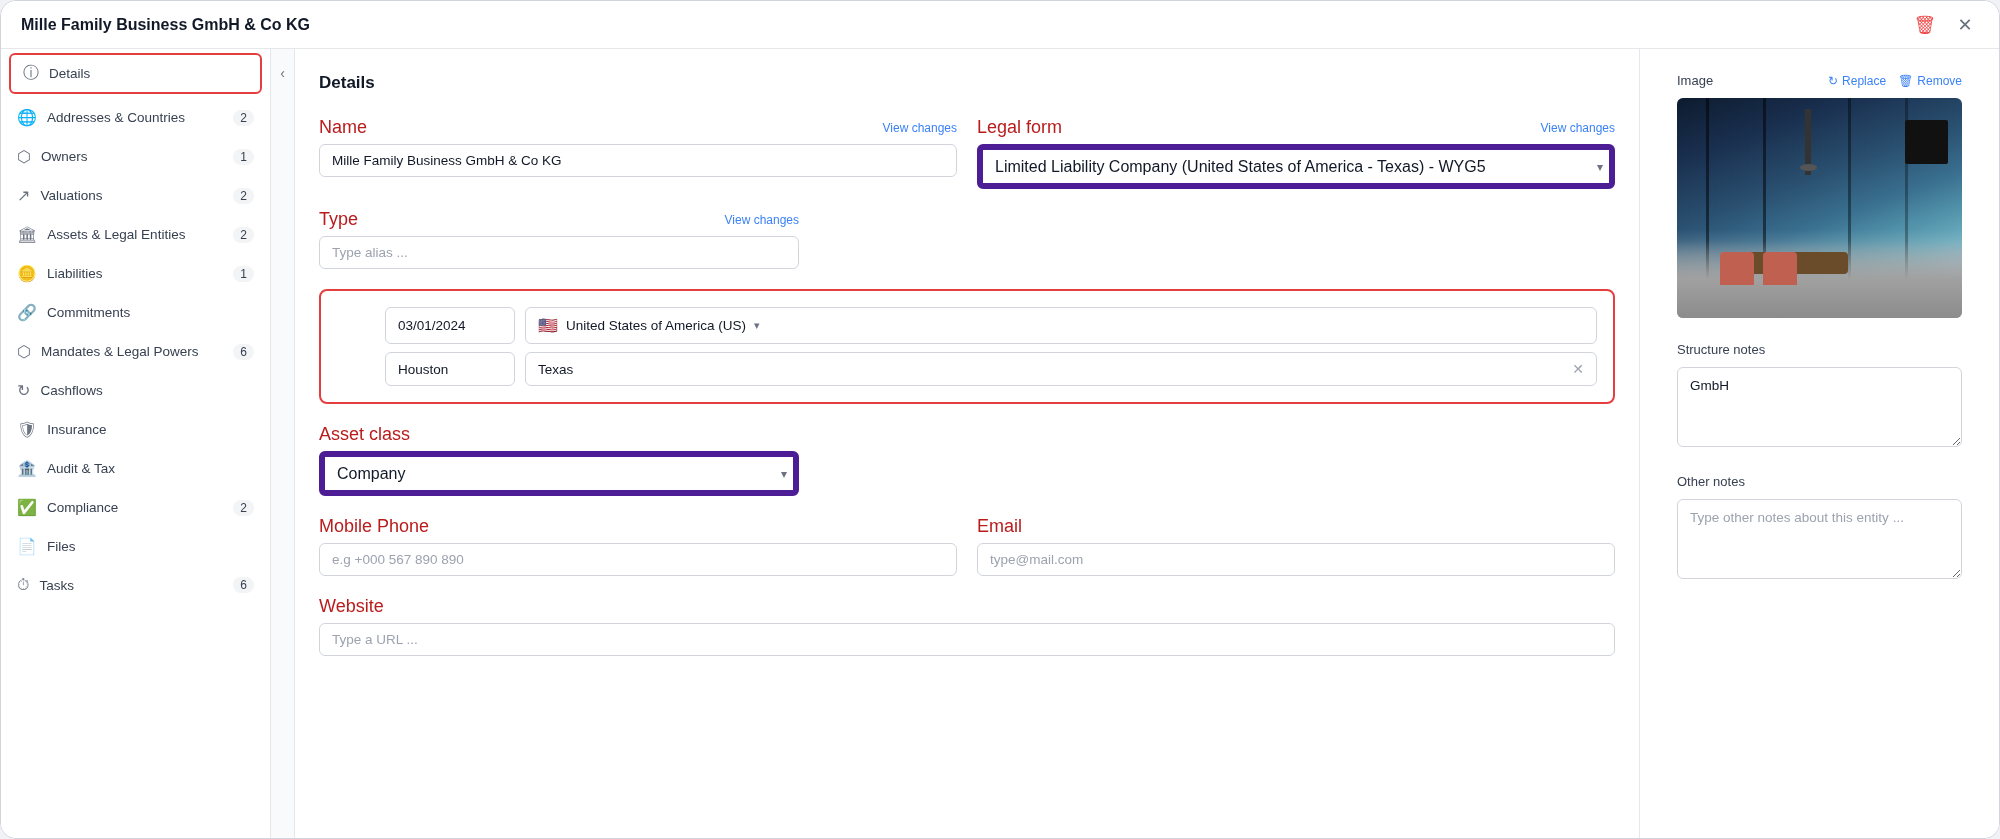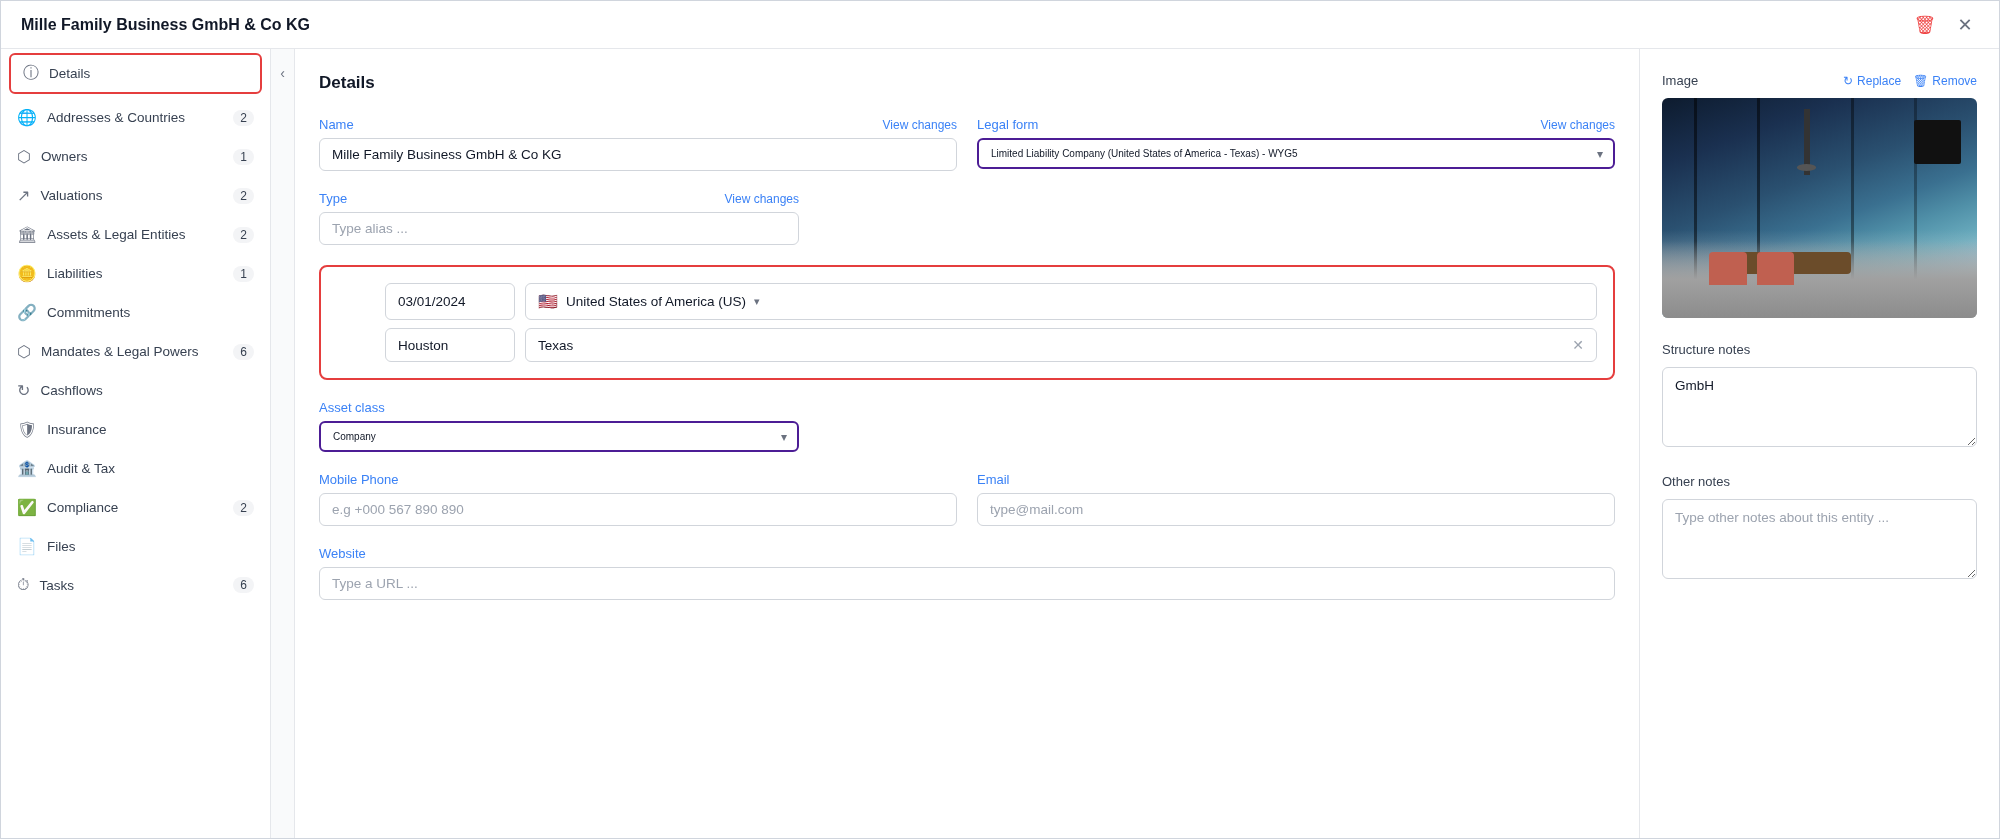--- a/index.html
+++ b/index.html
@@ -5,21 +5,21 @@
     * { box-sizing: border-box; margin: 0; padding: 0; }
     body { font-family: -apple-system, BlinkMacSystemFont, 'Segoe UI', sans-serif; font-size: 14px; background: #f0f2f5; color: #1a1a2e; }
 
     .app-window {
       width: 2000px;
       height: 839px;
       background: #fff;
       display: flex;
       flex-direction: column;
       border: 1px solid #d0d5dd;
-      border-radius: 0;
+      border-radius: 16px;
       overflow: hidden;
     }
 
     
     .title-bar {
       display: flex;
       align-items: center;
       justify-content: space-between;
       padding: 0 20px;
       height: 48px;
@@ -153,46 +153,46 @@
     }
     .form-group.half { flex: 0 0 calc(50% - 10px); }
 
     .form-label-row {
       display: flex;
       align-items: center;
       justify-content: space-between;
       margin-bottom: 6px;
     }
     .form-label {
-      font-size: 13px;
+      font-size: 18px;
       font-weight: 500;
-      color: #3b82f6;
+      color: #b91c1c;
     }
     .view-changes {
       font-size: 12px;
       color: #3b82f6;
       cursor: pointer;
       text-decoration: none;
     }
     .form-input {
       border: 1px solid #d1d5db;
       border-radius: 6px;
       padding: 8px 12px;
       font-size: 13.5px;
       color: #111827;
       outline: none;
       background: #fff;
       width: 100%;
     }
     .form-input::placeholder { color: #9ca3af; }
     .form-select {
-      border: 2px solid #4c1d95;
+      border: 6px solid #4c1d95;
       border-radius: 6px;
       padding: 8px 12px;
-      font-size: 10px;
+      font-size: 16px;
       color: #111827;
       background: #fff;
       width: 100%;
       appearance: none;
       cursor: pointer;
       outline: none;
     }
 
     
     .incorporation-box {
@@ -254,21 +254,21 @@
       top: 50%;
       transform: translateY(-50%);
       color: #6b7280;
       pointer-events: none;
       font-size: 12px;
     }
 
     
     .right-panel {
       width: 360px;
-      padding: 24px 22px;
+      padding: 24px 37px;
       border-left: 1px solid #e5e7eb;
       background: #fff;
       overflow-y: auto;
       flex-shrink: 0;
     }
     .right-panel-section {
       margin-bottom: 24px;
     }
     .right-panel-header {
       display: flex;

